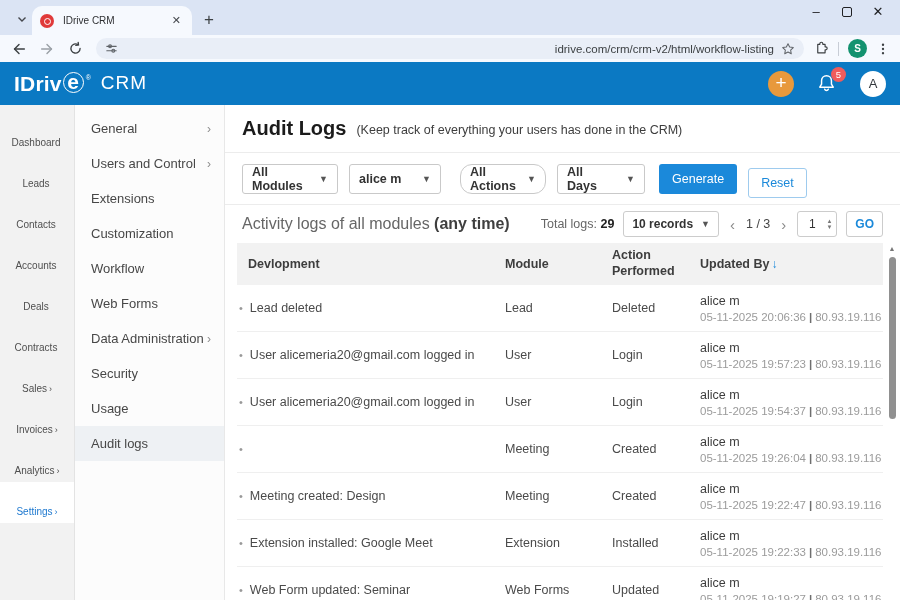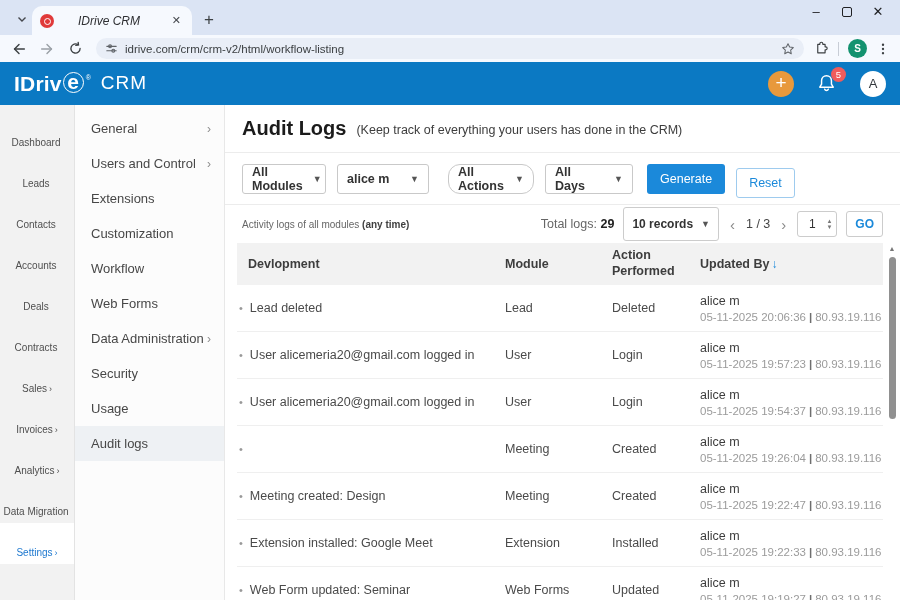--- a/index.html
+++ b/index.html
@@ -8,32 +8,32 @@
 
   
   .tabstrip { height:35px; background:#dbe4f4; display:flex; align-items:flex-end; position:relative; }
   .tab-search { position:absolute; left:10px; top:9px; width:24px; height:20px; border-radius:6px;
     display:flex; align-items:center; justify-content:center; color:#44474d; }
   .tab { position:absolute; left:32px; top:6px; width:160px; height:29px; background:#f6f9fe;
     border-radius:10px 10px 0 0; display:flex; align-items:center; padding:0 8px; }
   .favicon { width:14px; height:14px; border-radius:50%; background:#e03a3a; position:relative; flex:0 0 14px; }
   .favicon::after{ content:""; position:absolute; left:4px; top:4px; width:5px; height:5px;
     border:1.5px solid #fff; border-radius:50%; }
-  .tab-title { font-size:12px; color:#2f3033; margin-left:24px; flex:1; white-space:nowrap; overflow:hidden;font-style:italic; }
+  .tab-title { font-size:10px; color:#2f3033; margin-left:9px; flex:1; white-space:nowrap; overflow:hidden; }
   .tab-close { font-size:11px; color:#45484d; padding:0 3px; cursor:default; }
   .new-tab { position:absolute; left:198px; top:9px; width:22px; height:22px; font-size:17px; color:#3c4043;
     display:flex; align-items:center; justify-content:center; }
   .win-controls { position:absolute; right:6px; top:4px; display:flex; gap:18px; align-items:center; padding-right:8px; }
   .win-btn { color:#202124; font-size:13px; width:16px; text-align:center; }
   .win-max { width:10px; height:10px; border:1.2px solid #202124; border-radius:2px; }
 
   .toolbar { height:27px; background:#f6f9fe; display:flex; align-items:center; padding:0 8px; gap:6px; }
   .nav-ic { width:22px; height:22px; display:flex; align-items:center; justify-content:center; }
   .omnibox { flex:1; height:21px; background:#e9eef7; border-radius:11px; display:flex; align-items:center;
-    padding:0 9px; gap:7px; margin:0 4px; }
+    padding:0 9px; gap:7px; margin:0 4px;text-align:right; }
   .url-text { font-size:11.5px; color:#3c4043; flex:1; white-space:nowrap; overflow:hidden; }
   .right-ics { display:flex; align-items:center; gap:9px; padding-right:2px; }
   .vsep { width:1px; height:14px; background:#c8cdd6; }
   .profile-chip { width:19px; height:19px; border-radius:50%; background:#13926f; color:#fff; font-size:10px;
     display:flex; align-items:center; justify-content:center; font-weight:bold; }
 
   
   .appheader { height:43px; background:#0b79c3; display:flex; align-items:center; padding:0 14px; }
   .logo { color:#fff; display:flex; align-items:flex-start; }
   .logo-brand { font-size:21px; font-weight:bold; letter-spacing:0.2px; }
@@ -77,34 +77,34 @@
   .title-bar { height:48px; border-bottom:1px solid #ececec; display:flex; align-items:center; padding:0 17px; }
   .page-title { font-size:20px; font-weight:600; color:#1b1b1b; }
   .page-sub { font-size:12.5px; color:#3d3d3d; margin-left:10px; padding-top:3px; }
 
   .filter-bar { height:52px; border-bottom:1px solid #ececec; display:flex; align-items:center;
     padding:0 17px; gap:11px; }
   .select { height:30px; border:1px solid #c9c9c9; border-radius:3px; background:#fff; display:flex;
     align-items:center; justify-content:space-between; padding:0 9px; font-size:12.5px; font-weight:600;
     color:#333; }
   .select .caret { font-size:9px; color:#555; margin-left:10px; }
-  .sel-modules{width:84px;} .sel-user{width:92px; margin-right:8px;} .sel-actions{width:86px;border-radius:12px;} .sel-days{width:88px;}
+  .sel-modules{width:96px;} .sel-user{width:92px; margin-right:8px;} .sel-actions{width:86px;border-radius:12px;} .sel-days{width:88px;}
   .btn-generate { height:30px; background:#1b89da; color:#fff; border:none; border-radius:3px;
     font-size:12.5px; padding:0 13px; margin-left:3px; font-family:inherit; }
   .btn-reset { height:30px; background:#fff; color:#1b89da; border:1px solid #9ecbee; border-radius:3px;
     font-size:12.5px; padding:0 12px; font-family:inherit;margin-top:8px; }
 
   .activity-bar { height:38px; display:flex; align-items:center; padding:0 17px; gap:9px; }
-  .act-label { font-size:10px; color:#666; }
+  .act-label { font-size:16px; color:#666; }
   .act-label b { color:#3f3f3f; }
   .act-right { margin-left:auto; display:flex; align-items:center; gap:9px; }
   .total { font-size:12.5px; color:#666; }
   .total b { color:#222; }
   .records-box { height:26px; border:1px solid #ccc; border-radius:3px; display:flex; align-items:center;
-    padding:16px 8px; font-size:12px; font-weight:600; color:#333; gap:8px; }
+    padding:8px 8px; font-size:12px; font-weight:600; color:#333; gap:8px; }
   .records-box .caret { font-size:9px; color:#555; }
   .pg-chev { color:#888; font-size:15px; padding:0 2px; }
   .pg-ind { font-size:12.5px; color:#444; }
   .page-input { width:40px; height:26px; border:1px solid #ccc; border-radius:3px; display:flex;
     align-items:center; font-size:12px; color:#333; }
   .page-input .val { flex:1; text-align:center; }
   .spin { display:flex; flex-direction:column; font-size:6px; color:#777; padding-right:4px; line-height:6px; }
   .btn-go { height:26px; border:1px solid #ccc; border-radius:3px; background:#fff; color:#1b89da;
     font-size:12px; font-weight:600; padding:0 8px; font-family:inherit; }
 
@@ -316,30 +316,20 @@
           <svg width="17" height="17" viewBox="0 0 18 18" fill="none" stroke="currentColor" stroke-width="1.5" stroke-linecap="round" stroke-linejoin="round" style="stroke:inherit">
             <line x1="4.5" y1="15" x2="4.5" y2="11.5"></line>
             <line x1="8.5" y1="15" x2="8.5" y2="9"></line>
             <line x1="12.5" y1="15" x2="12.5" y2="6.5"></line>
             <path d="M3.5,7.5 8,4.5 11,6 15,2.8" stroke-width="1.1"></path>
           </svg>
         </span>
         <span class="rail-label"><span>Analytics</span><span class="rail-arrow">›</span></span>
       </div>
 
-      <div class="rail-item">
-        <span class="rail-icon">
-          <svg width="17" height="17" viewBox="0 0 18 18" fill="none" stroke="currentColor" stroke-width="1.3" stroke-linecap="round" stroke-linejoin="round" style="stroke:inherit">
-            <ellipse cx="9" cy="4.6" rx="5.5" ry="2.1"></ellipse>
-            <path d="M3.5 4.6v8.6c0 1.2 2.5 2.2 5.5 2.2s5.5-1 5.5-2.2V4.6"></path>
-            <path d="M3.5 9c0 1.2 2.5 2.1 5.5 2.1S14.5 10.2 14.5 9"></path>
-          </svg>
-        </span>
-        <span class="rail-label"><span>Data Migration</span><span class="rail-arrow"></span></span>
-      </div>
 
       <div class="rail-item active">
         <span class="rail-icon">
           <svg width="17" height="17" viewBox="0 0 18 18" fill="none" stroke="currentColor" stroke-width="1.3" stroke-linecap="round" style="stroke:inherit">
             <circle cx="9" cy="9" r="4.6"></circle>
             <circle cx="9" cy="9" r="1.8"></circle>
             <line x1="9" y1="1.6" x2="9" y2="4.4"></line>
             <line x1="9" y1="13.6" x2="9" y2="16.4"></line>
             <line x1="1.6" y1="9" x2="4.4" y2="9"></line>
             <line x1="13.6" y1="9" x2="16.4" y2="9"></line>

